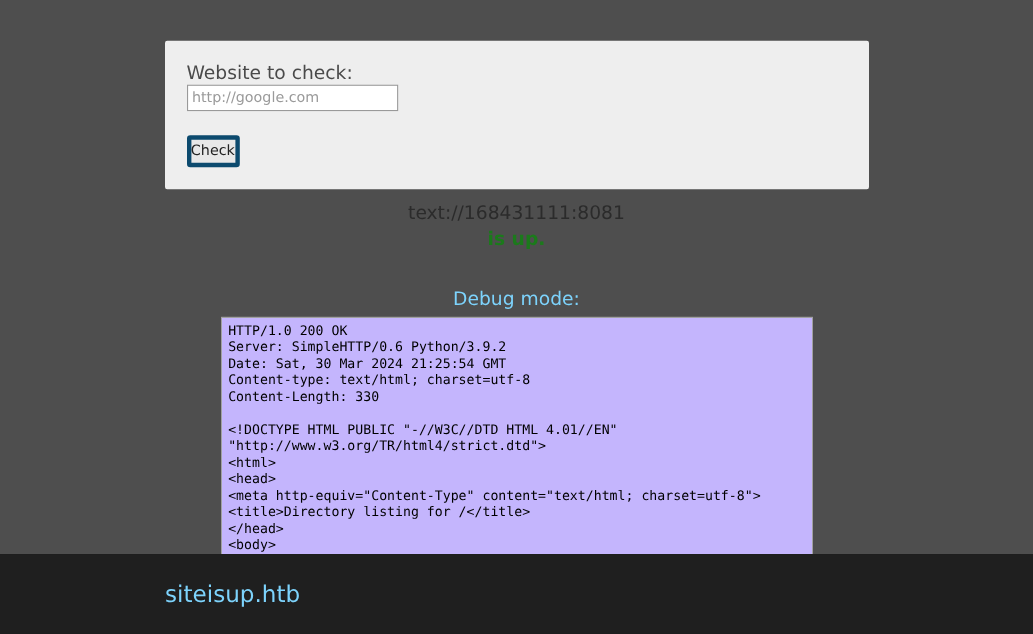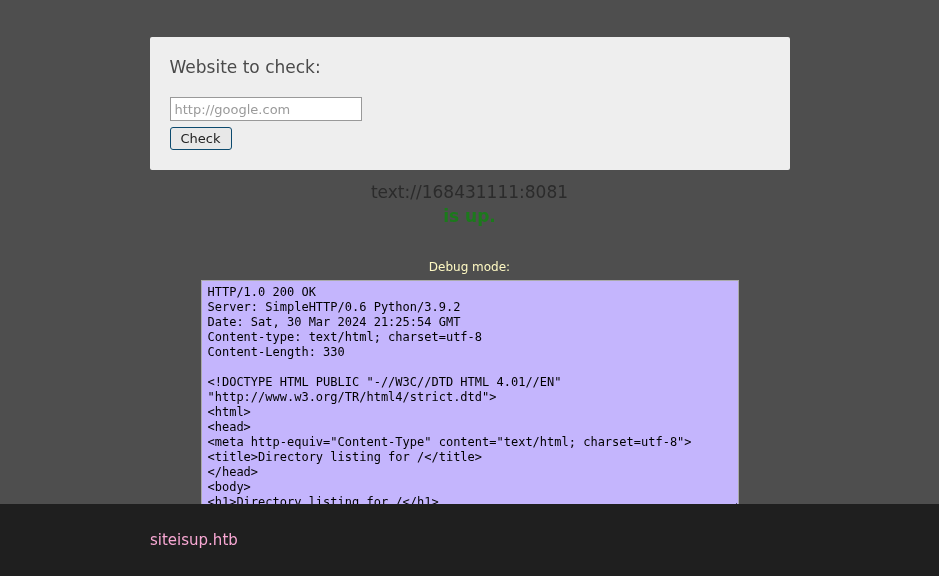--- a/index.html
+++ b/index.html
@@ -18,27 +18,26 @@
     .form-panel {
       background: #eeeeee;
       margin: 37px auto 0;
       width: 640px;
       padding: 20px;
       border-radius: 2px;
     }
     .form-label {
       color: #4a4a4a;
       font-size: 17px;
-      margin-bottom: 20px;
     }
     .form-row {
       display: flex;
       align-items: flex-end;
       gap: 28px;
-      margin-bottom: 6px;
+      margin-bottom: 22px;
     }
     .url-input {
       width: 192px;
       height: 24px;
       padding: 2px 4px;
       border: 1px solid #999;
       background: #fff;
       font-size: 13px;
       color: #333;
       font-family: inherit;
@@ -57,23 +56,23 @@
       border: 1px solid #888;
       background: #fff;
       display: inline-block;
     }
     .checkbox-label {
       color: #4a4a4a;
       font-size: 17px;
     }
     .check-button {
       background: #e8e8e8;
-      border: 1px solid #0c4a6e;
+      border: 4px solid #0c4a6e;
       border-radius: 3px;
-      padding: 3px 10px;
+      padding: 3px 0;
       font-size: 13px;
       color: #222;
       cursor: pointer;
       font-family: inherit;
     }
     .results {
       text-align: center;
       margin-top: 12px;
       color: #333;
     }
@@ -82,22 +81,22 @@
       color: #2b2b2b;
       margin-bottom: 4px;
     }
     .status {
       color: #1b7a1b;
       font-size: 17px;
       margin-bottom: 4px;
       font-weight: bold;
     }
     .debug-label {
-      color: #fef9c3;
-      font-size: 12px;
+      color: #7dd3fc;
+      font-size: 17px;
       margin-bottom: 6px;
       margin-top: 34px;
     }
     .debug-output {
       display: block;
       margin: 0 auto;
       width: 538px;
       height: 232px;
       background: #c4b5fd;
       border: 1px solid #aaa;
@@ -117,22 +116,22 @@
       bottom: 0;
       left: 0;
       right: 0;
       height: 72px;
       background: #1f1f1f;
       display: flex;
       align-items: center;
       padding-left: 150px;
     }
     .footer-text {
-      color: #f9a8d4;
-      font-size: 15px;
+      color: #7dd3fc;
+      font-size: 21px;
     }
   </style>
 </head>
 <body>
 
 <div class="form-panel">
   <div class="form-label">Website to check:</div>
   <div class="form-row">
     <input type="text" class="url-input" placeholder="http://google.com" style="">
   </div>

